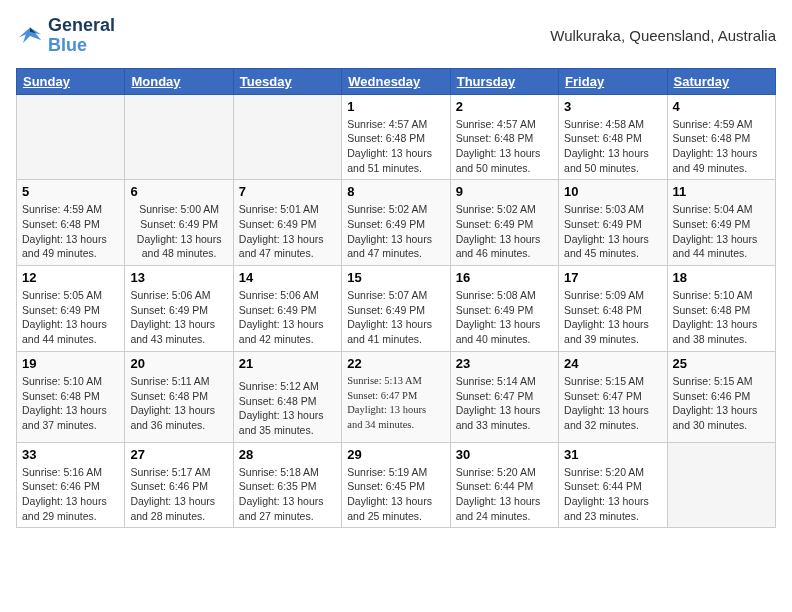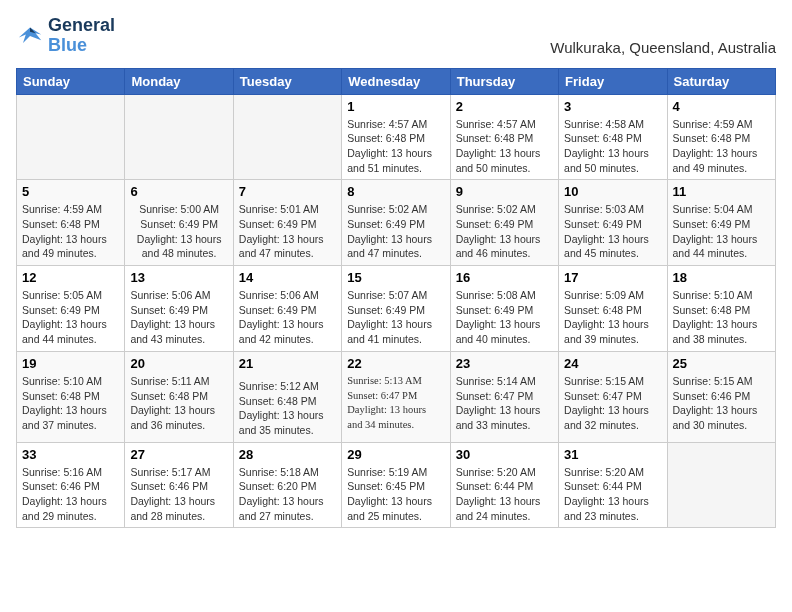--- a/index.html
+++ b/index.html
@@ -6,21 +6,21 @@
     body {
       font-family: Arial, sans-serif;
       background: #fff;
       width: 792px;
       min-height: 612px;
       padding: 16px;
     }
     .header {
       display: flex;
       justify-content: space-between;
-      align-items: flex-end;
+      align-items: center;
       margin-bottom: 12px;
     }
     .logo {
       display: flex;
       align-items: center;
       gap: 4px;
     }
     .logo-text {
       font-size: 18px;
       font-weight: bold;
@@ -52,20 +52,21 @@
       font-size: 11px;
     }
     .calendar th {
       background: #3a6bbf;
       color: #fff;
       padding: 5px 6px;
       text-align: left;
       font-size: 13px;
       font-weight: bold;
       border: 1px solid #2a5aaf;
+      text-decoration: underline;
     }
     .calendar td {
       border: 1px solid #ccc;
       vertical-align: top;
       padding: 4px 5px;
       width: 108px;
       min-height: 90px;
       background: #fff;
     }
     .calendar td.empty {
@@ -315,21 +316,21 @@
         <td>
           <span class="day-num">27</span>
           <div class="day-info" style="white-space: pre-line;">Sunrise: 5:17 AM
 Sunset: 6:46 PM
 Daylight: 13 hours
 and 28 minutes.</div>
         </td>
         <td>
           <span class="day-num">28</span>
           <div class="day-info" style="white-space: pre-line;">Sunrise: 5:18 AM
-Sunset: 6:20 PM
+Sunset: 6:35 PM
 Daylight: 13 hours
 and 27 minutes.</div>
         </td>
         <td>
           <span class="day-num">29</span>
           <div class="day-info" style="white-space: pre-line;">Sunrise: 5:19 AM
 Sunset: 6:45 PM
 Daylight: 13 hours
 and 25 minutes.</div>
         </td>

